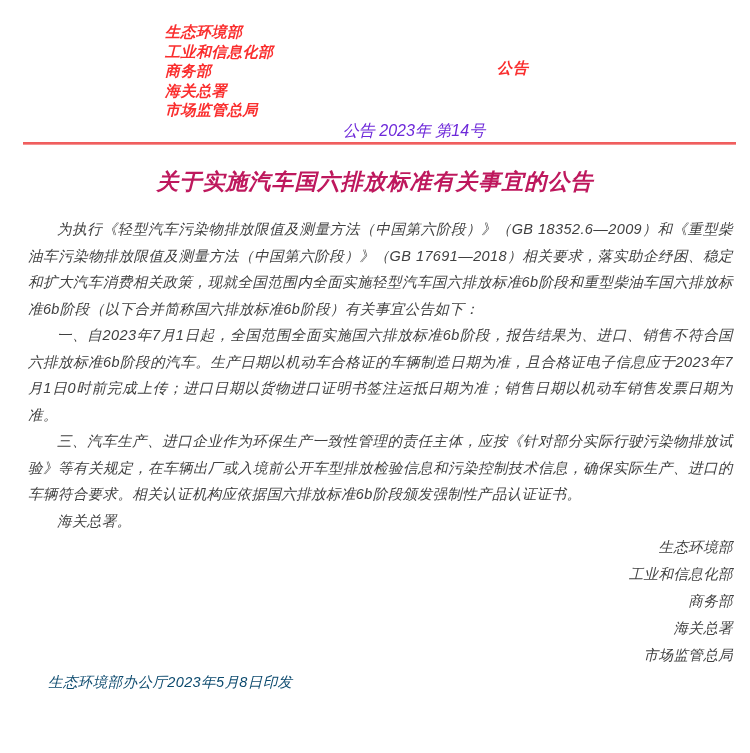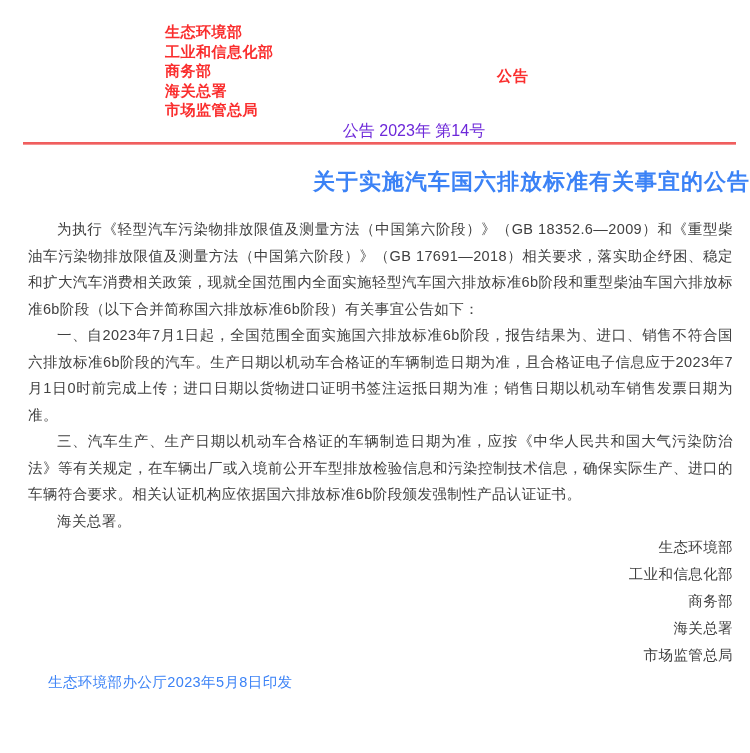--- a/index.html
+++ b/index.html
@@ -4,37 +4,37 @@
 <style>
   * { margin: 0; padding: 0; box-sizing: border-box; }
   html, body { background: #ffffff; }
   body {
     width: 750px;
     height: 753px;
     position: relative;
     font-family: "Liberation Sans", sans-serif;
     overflow: hidden;
   }
-  .page { position: relative; width: 750px; height: 753px; background: #fff; }
+  .page { position: relative; width: 750px; height: 753px; background: #fff; font-style: italic; }
 
   
   .agencies {
     position: absolute;
     left: 165px;
     top: 22px;
     color: #fa2e2e;
     font-weight: bold;
     font-size: 15px;
     line-height: 19.5px;
     letter-spacing: 0.5px;
   }
   .notice-label {
     position: absolute;
     left: 497px;
-    top: 67px;
+    top: 59px;
     color: #fa2e2e;
     font-weight: bold;
     font-size: 15px;
     letter-spacing: 1px;
   }
   .doc-number {
     position: absolute;
     top: 121px;
     left: 0;
     width: 100%;
@@ -51,24 +51,24 @@
     height: 3px;
     background: linear-gradient(to bottom, #ef5a5a 0%, #f06060 55%, #f8b0b0 100%);
   }
 
   
   .doc-title {
     position: absolute;
     top: 167px;
     left: 0;
     width: 100%;
-    text-align: right;
+    text-align: center;
     font-size: 22px;
     font-weight: bold;
-    color: #3b82f6;
+    color: #be185d;
     letter-spacing: 1px;
   }
 
   
   .content {
     position: absolute;
     top: 216px;
     left: 28px;
     width: 705px;
     font-size: 14.5px;
@@ -86,21 +86,21 @@
     line-height: 27px;
   }
   .signature div { text-indent: 0; }
 
   
   .imprint {
     margin-top: 0;
     padding-top: 0;
     text-indent: 20px;
     line-height: 27px;
-    color: #3b82f6;
+    color: #0c4a6e;
     text-align: left;
   }
 </style>
 </head>
 <body>
 
 <div class="page">
 
   <div class="agencies">
     <div>生态环境部</div>
@@ -114,21 +114,21 @@
 
   <div class="doc-number">公告 2023年 第14号</div>
 
   <div class="divider"></div>
 
   <h1 class="doc-title">关于实施汽车国六排放标准有关事宜的公告</h1>
 
   <div class="content">
     <p>为执行《轻型汽车污染物排放限值及测量方法（中国第六阶段）》（GB 18352.6—2009）和《重型柴油车污染物排放限值及测量方法（中国第六阶段）》（GB 17691—2018）相关要求，落实助企纾困、稳定和扩大汽车消费相关政策，现就全国范围内全面实施轻型汽车国六排放标准6b阶段和重型柴油车国六排放标准6b阶段（以下合并简称国六排放标准6b阶段）有关事宜公告如下：</p>
     <p>一、自2023年7月1日起，全国范围全面实施国六排放标准6b阶段，报告结果为、进口、销售不符合国六排放标准6b阶段的汽车。生产日期以机动车合格证的车辆制造日期为准，且合格证电子信息应于2023年7月1日0时前完成上传；进口日期以货物进口证明书签注运抵日期为准；销售日期以机动车销售发票日期为准。</p>
-    <p>三、汽车生产、生产日期以机动车合格证的车辆制造日期为准，应按《中华人民共和国大气污染防治法》等有关规定，在车辆出厂或入境前公开车型排放检验信息和污染控制技术信息，确保实际生产、进口的车辆符合要求。相关认证机构应依据国六排放标准6b阶段颁发强制性产品认证证书。</p>
+    <p>三、汽车生产、进口企业作为环保生产一致性管理的责任主体，应按《针对部分实际行驶污染物排放试验》等有关规定，在车辆出厂或入境前公开车型排放检验信息和污染控制技术信息，确保实际生产、进口的车辆符合要求。相关认证机构应依据国六排放标准6b阶段颁发强制性产品认证证书。</p>
     <p>海关总署。</p>
 
     <div class="signature">
       <div>生态环境部</div>
       <div>工业和信息化部</div>
       <div>商务部</div>
       <div>海关总署</div>
       <div>市场监管总局</div>
     </div>
 

